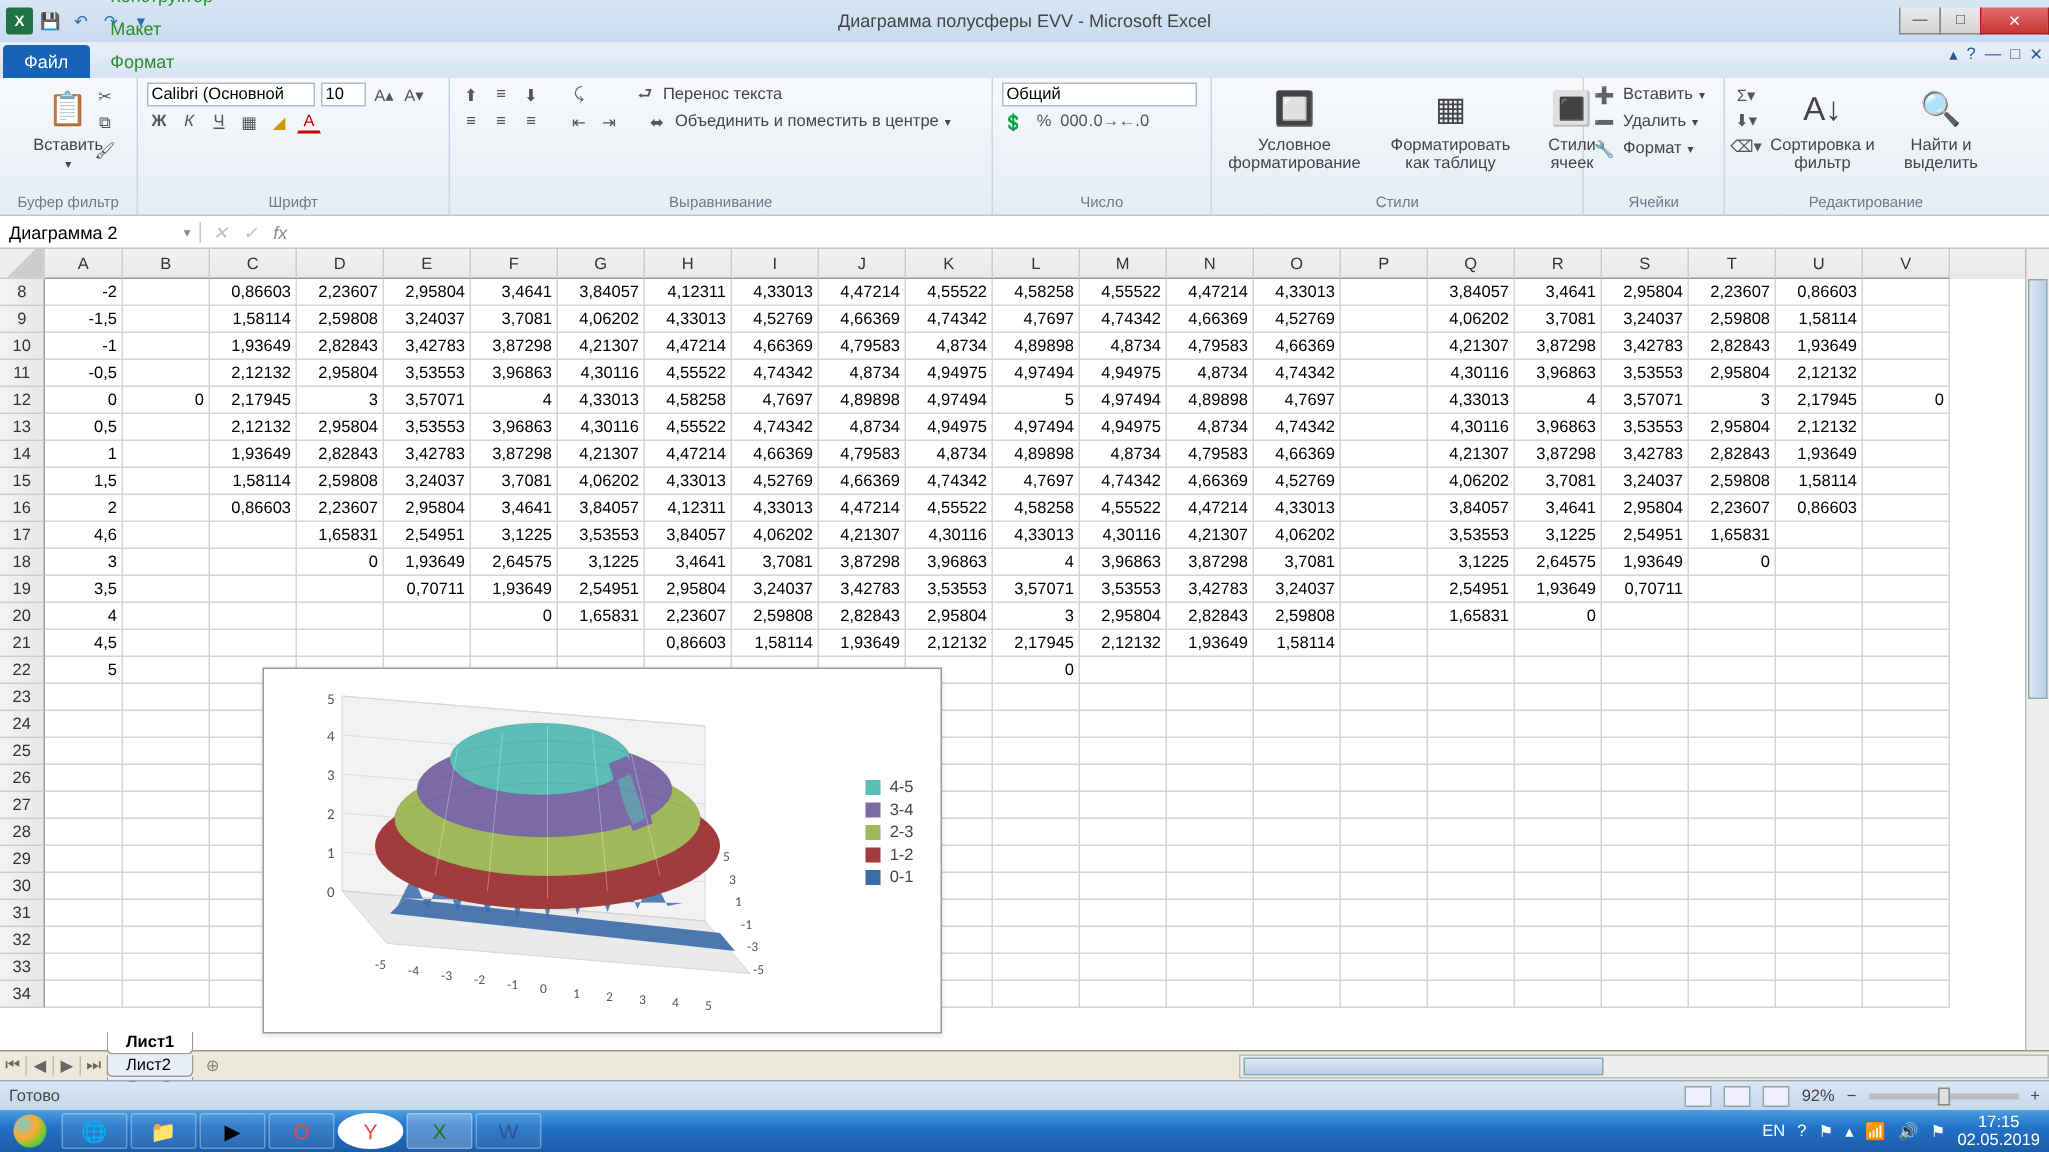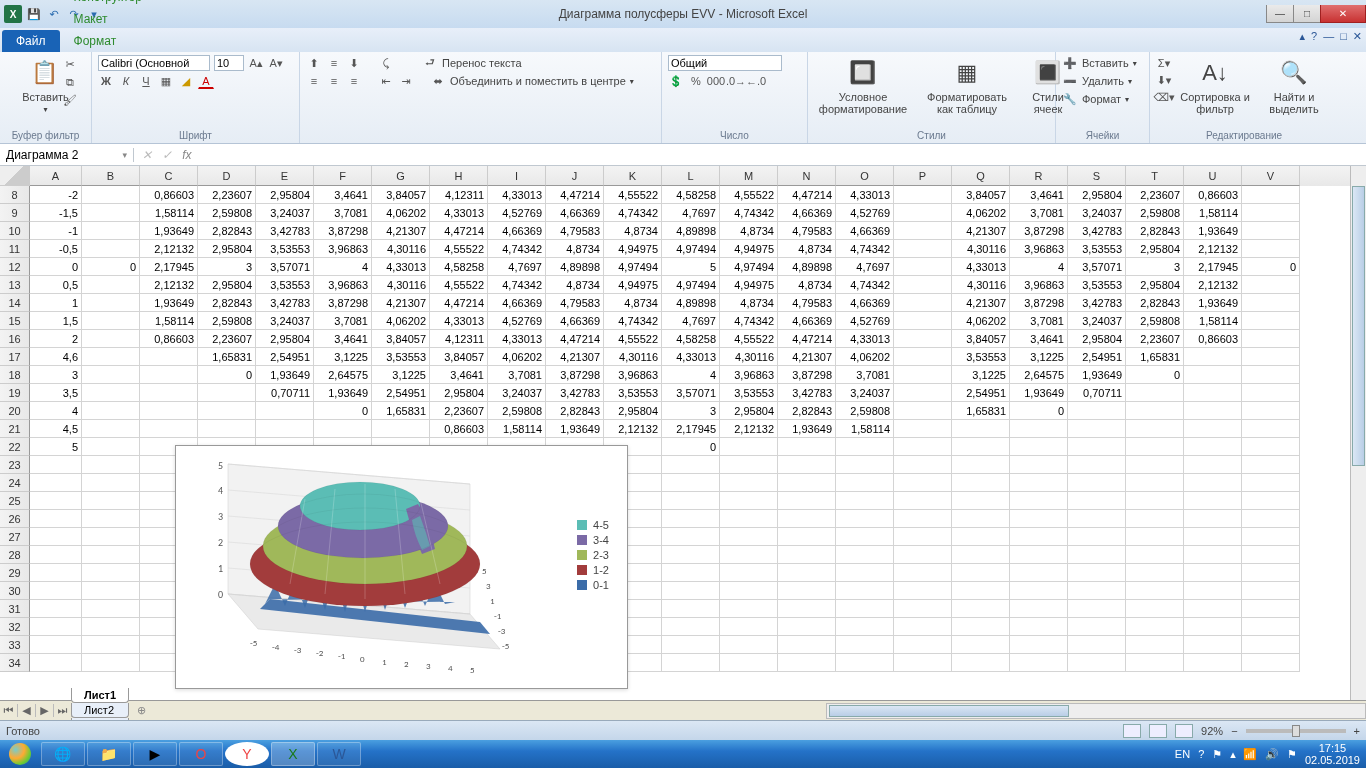--- a/index.html
+++ b/index.html
@@ -171,25 +171,26 @@
       <span class="mini">≡</span>
       <span class="mini">≡</span>
       <span style="width:8px"></span>
       <span class="mini">⇤</span>
       <span class="mini">⇥</span>
       <span style="width:8px"></span>
       <span class="mini">⬌</span>
       <span>Объединить и поместить в центре</span>
       <span style="font-size:8px;">▾</span>
     </div>
+    <div class="label">Выравнивание</div>
   </div>
 
   <div class="group" style="width:146px">
     <div class="grow">
-        <input class="sel" style="width: 114px;" value="Общий">
+        <input class="sel" style="width: 130px;" value="Общий">
       </div>
     <div class="grow">
       <span class="mini">💲</span>
       <span class="mini">%</span>
       <span class="mini">000</span>
       <span class="mini">.0→</span>
       <span class="mini">←.0</span>
     </div>
     <div class="label">Число</div>
   </div>

